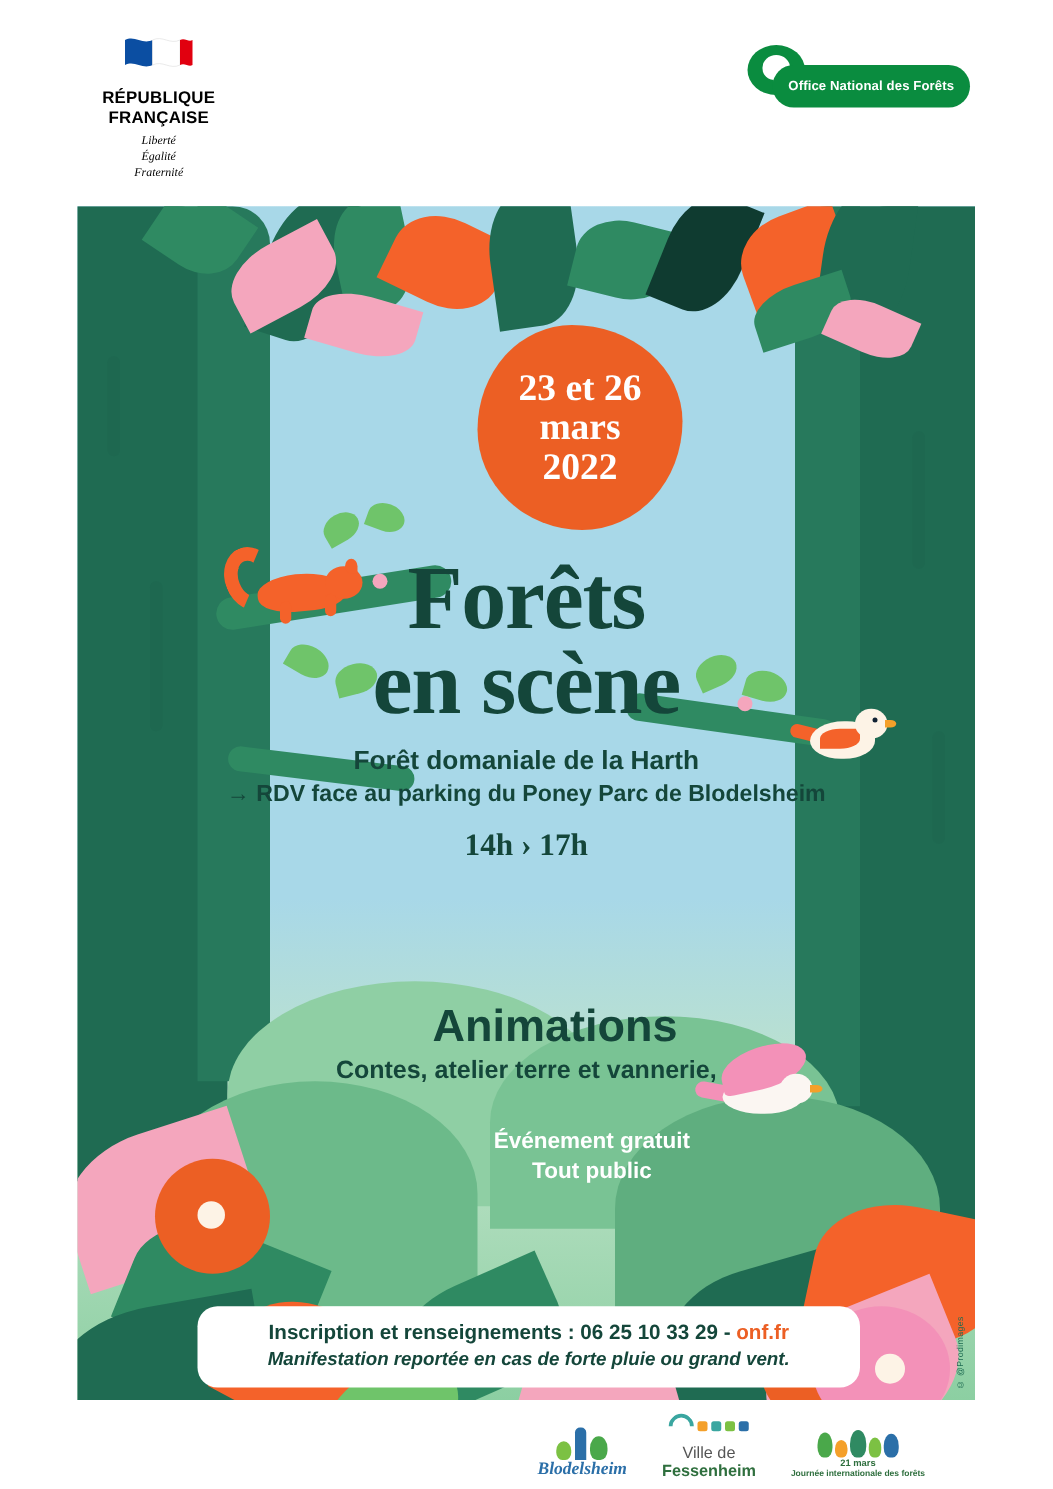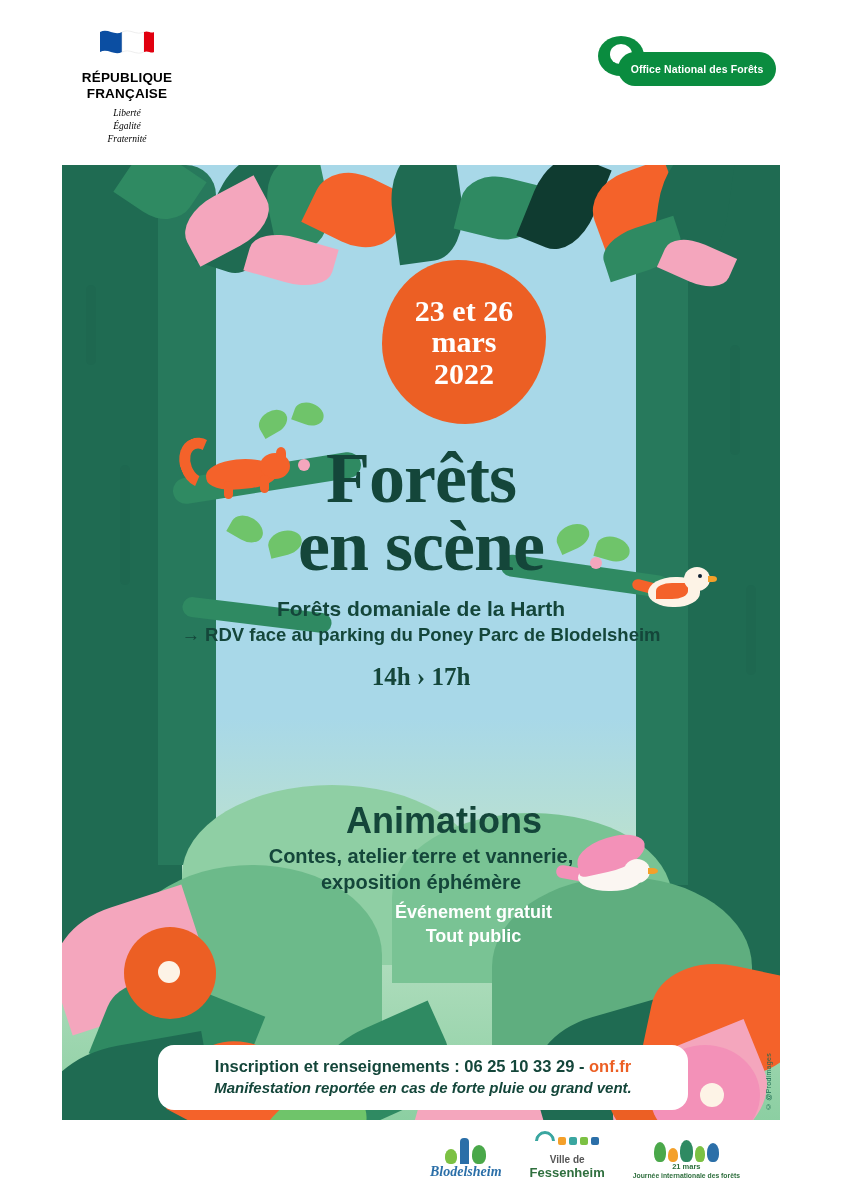--- a/index.html
+++ b/index.html
@@ -198,21 +198,21 @@
   .blodel .mark { height: 28px; display: flex; align-items: flex-end; justify-content: center; gap: 3px; }
   .b-steeple { width: 9px; height: 26px; background: #2b6fa8; border-radius: 4px 4px 0 0; }
   .b-tree1 { width: 14px; height: 19px; background: #4aa84a; border-radius: 50% 50% 40% 40%; }
   .b-tree2 { width: 12px; height: 15px; background: #7cc143; border-radius: 50% 50% 40% 40%; }
   .blodel .name { font-family: "Liberation Serif", serif; font-style: italic; font-weight: bold; font-size: 14px; color: #2b6fa8; }
 
   .fess .mark { height: 26px; display: flex; align-items: center; justify-content: center; gap: 3px; }
   .fess .dot { width: 8px; height: 8px; border-radius: 2px; }
   .fess .arc { width: 20px; height: 20px; border: 3px solid #3aa6a0; border-bottom-color: transparent; border-right-color: transparent; border-radius: 50%; transform: rotate(45deg); }
   .fess .name { font-size: 13px; color: #2f6f3e; font-weight: bold; }
-  .fess .name small { display: block; font-size: 10px; font-weight: bold; color: #555; }
+  .fess .name small { display: block; font-size: 13px; font-weight: normal; color: #555; }
 
   .jif .mark { height: 28px; display: flex; align-items: flex-end; justify-content: center; gap: 2px; }
   .jif .t { border-radius: 50% 50% 40% 40%; }
   .jif .cap { font-size: 6.8px; color: #2f6f3e; font-weight: bold; line-height: 1.25; }
   .jif .cap b { display: block; font-size: 7.5px; }
 </style>
 </head>
 <body>
 
 <div class="poster">
@@ -335,31 +335,30 @@
       <div class="db-l2">mars</div>
       <div class="db-l3">2022</div>
     </div>
 
     <div class="title">
       <div>Forêts</div>
       <div>en scène</div>
     </div>
 
     <div class="place">
-      <div>Forêts domaniale de la Harth</div>
+      <div>Forêt domaniale de la Harth</div>
       <div class="l2">→ RDV face au parking du Poney Parc de Blodelsheim</div>
     </div>
 
     <div class="hours">14h › 17h</div>
 
 
     <div class="anim">
       <div class="h">Animations</div>
       <div class="d">Contes, atelier terre et vannerie,</div>
-      <div class="d">exposition éphémère</div>
     </div>
 
     <div class="free">
       <div>Événement gratuit</div>
       <div>Tout public</div>
     </div>
 
     <div class="pill">
       <div class="r1">
         <span>Inscription et renseignements : 06 25 10 33 29 - </span><span class="site">onf.fr</span>

